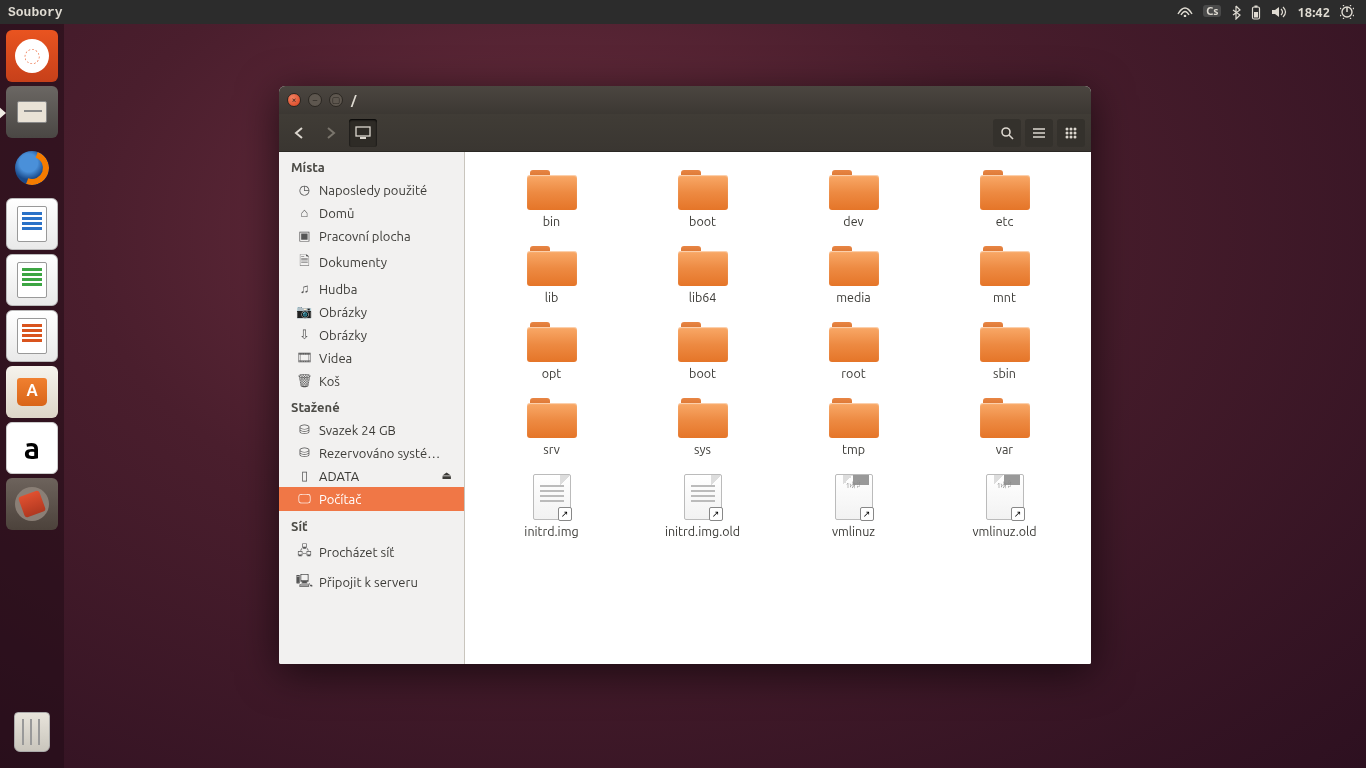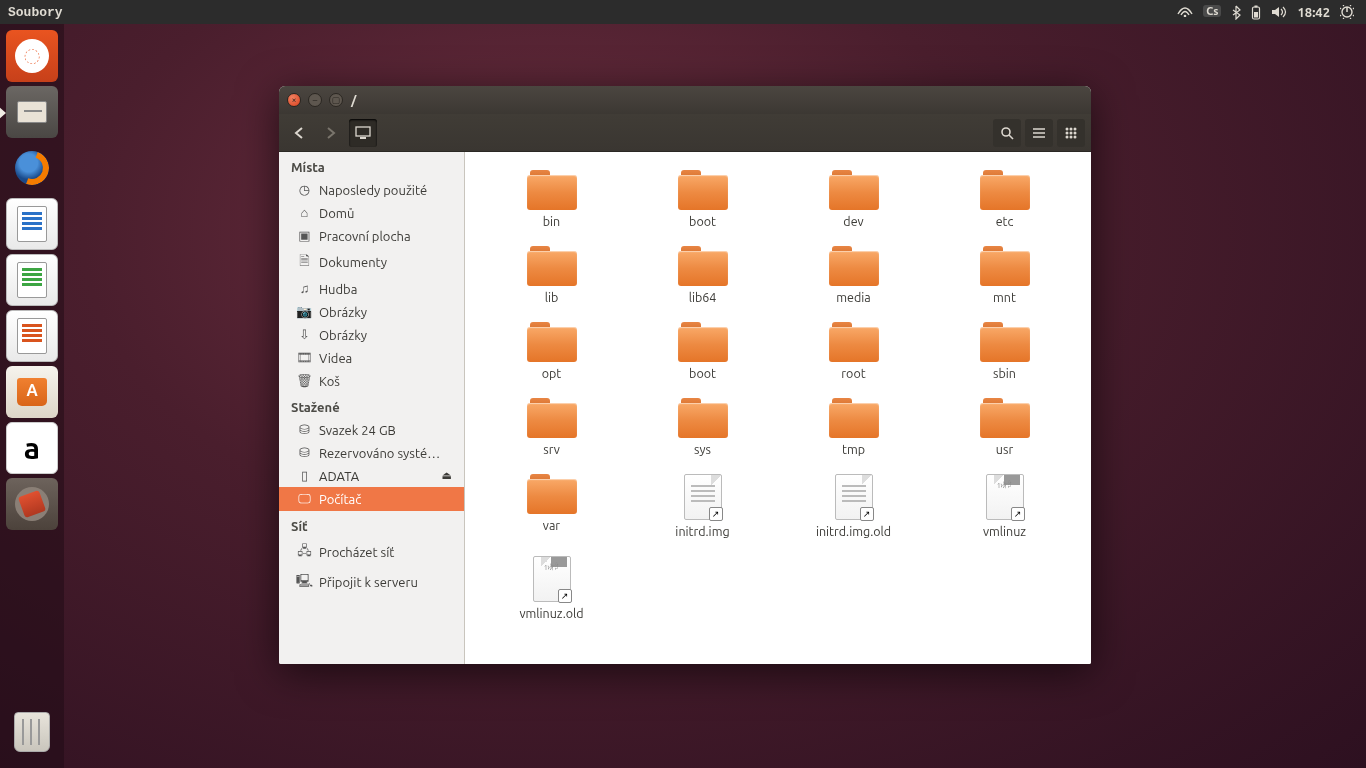--- a/index.html
+++ b/index.html
@@ -329,24 +329,20 @@
           <div class="item">
             <div class="folder"></div>
             <span class="item-label">sys</span>
           </div>
           <div class="item">
             <div class="folder"></div>
             <span class="item-label">tmp</span>
           </div>
           <div class="item">
             <div class="folder"></div>
-            <span class="item-label">usr</span>
-          </div>
-          <div class="item">
-            <div class="folder"></div>
             <span class="item-label">var</span>
           </div>
           <div class="item">
             <div class="fileico txt">
               <div class="link-badge">↗</div>
             </div>
             <span class="item-label">initrd.img</span>
           </div>
           <div class="item">
             <div class="fileico txt">

